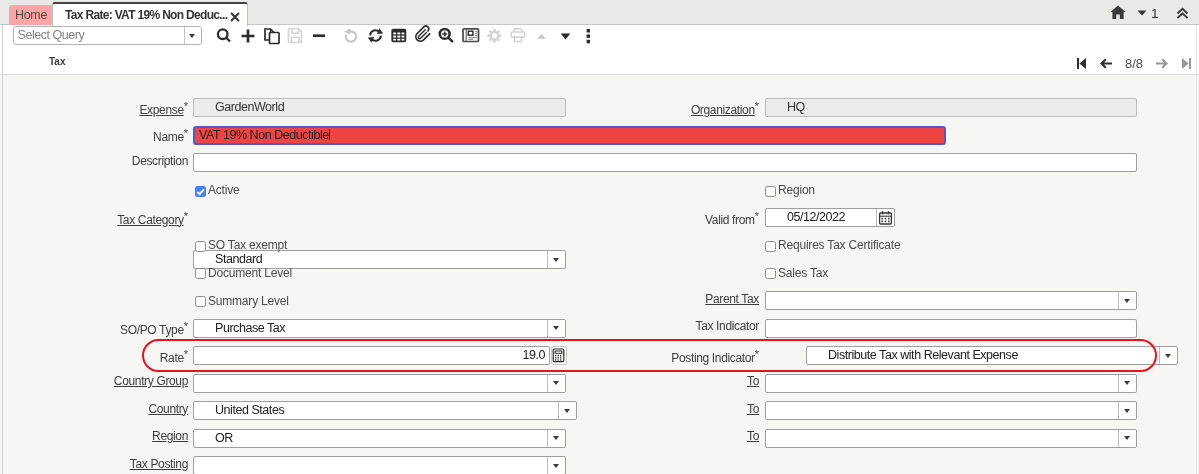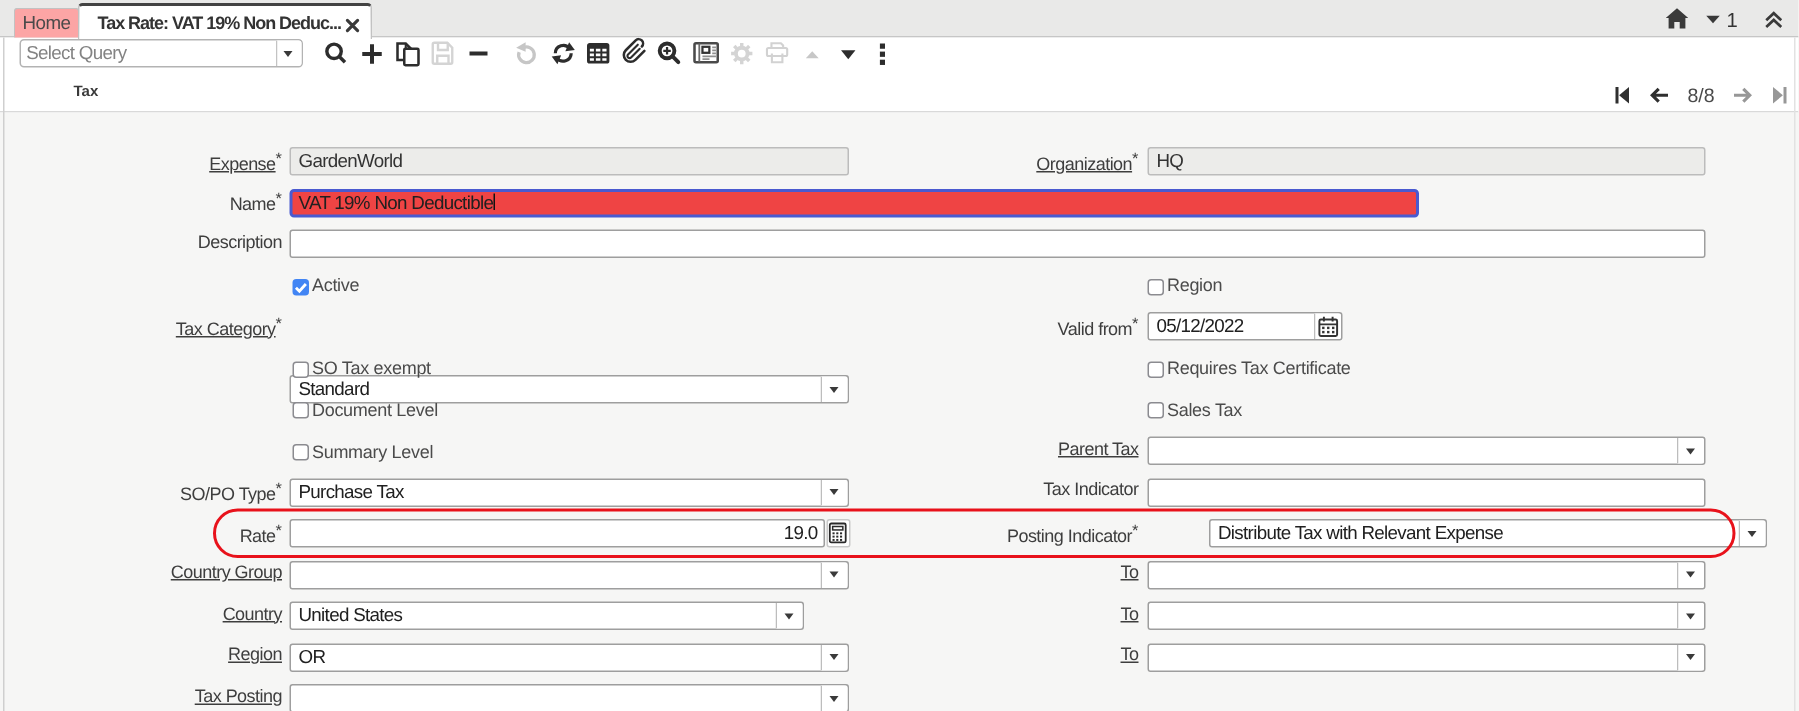--- a/index.html
+++ b/index.html
@@ -26,21 +26,21 @@
 #selq .tri{left:4px;top:6.5px;}
 
 #taxtitle{left:5px;top:56px;font-size:10px;font-weight:bold;color:#3a3a3a;margin-left:44px;}
 
 .lbl{position:absolute;font-size:12px;letter-spacing:-0.35px;color:#3e3e3e;text-align:right;white-space:nowrap;line-height:13px;}
 .lbl.l{left:20px;width:168px;}
 .lbl.r{left:560px;width:199px;}
 .lbl u{text-decoration:underline;}
 .lbl sup{font-size:11px;vertical-align:4px;letter-spacing:0;}
 
-.fld{position:absolute;box-sizing:border-box;height:19px;background:#fff;border:1px solid #9e9e9e;border-radius:2px;font-size:12.5px;letter-spacing:-0.45px;color:#202020;line-height:17px;padding-left:5px;white-space:nowrap;}
+.fld{position:absolute;box-sizing:border-box;height:19px;background:#fff;border:1px solid #9e9e9e;border-radius:2px;font-size:12.5px;letter-spacing:-0.45px;color:#202020;line-height:17px;padding-left:21px;white-space:nowrap;}
 .fld.dis{background:#ececea;border-color:#bcbcbc;color:#333;}
 .dd{position:absolute;right:0;top:0;bottom:0;width:17px;border-left:1px solid #bdbdbd;background:#fff;border-radius:0 2px 2px 0;}
 .dd .tri{left:5px;top:6.5px;border-top-color:#3a3a3a;}
 
 .cb svg{display:block;}
 .cb{position:absolute;width:11px;height:11px;box-sizing:border-box;border:1.5px solid #8b8b90;border-radius:2.5px;background:#fff;}
 .cbl{position:absolute;font-size:12px;letter-spacing:-0.2px;color:#4b4b4b;line-height:13px;white-space:nowrap;}
 #redoval{position:absolute;left:142px;top:339px;width:1015px;height:33px;box-sizing:border-box;border:2.5px solid #e8121b;border-radius:16.5px;z-index:40;}
 </style>
 </head>
@@ -294,21 +294,21 @@
     </span>
   </div>
 <div class="lbl r" style="top:375px"><u>To</u></div>
 <div class="fld" style="left:765px;top:373.5px;width:372px;">
     <span class="dd">
       <span class="tri"></span>
     </span>
   </div>
 
 <div class="lbl l" style="top:402.5px"><u>Country</u></div>
-<div class="fld" style="left:193px;top:401px;width:343px;">United States<span class="dd">
+<div class="fld" style="left:193px;top:401px;width:384px;">United States<span class="dd">
       <span class="tri"></span>
     </span></div>
 <div class="lbl r" style="top:402.5px"><u>To</u></div>
 <div class="fld" style="left:765px;top:401px;width:372px;">
     <span class="dd">
       <span class="tri"></span>
     </span>
   </div>
 
 <div class="lbl l" style="top:430px"><u>Region</u></div>

